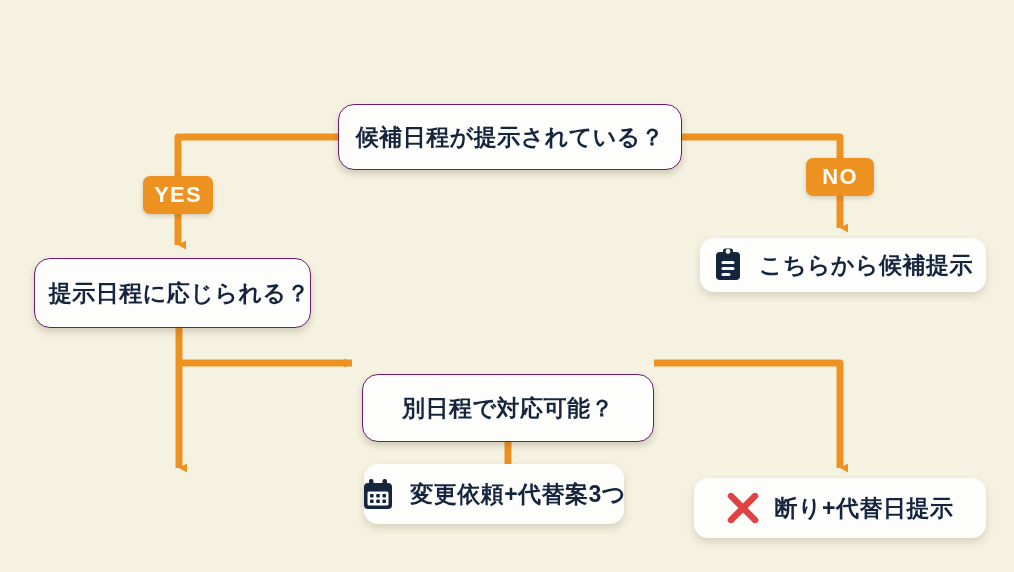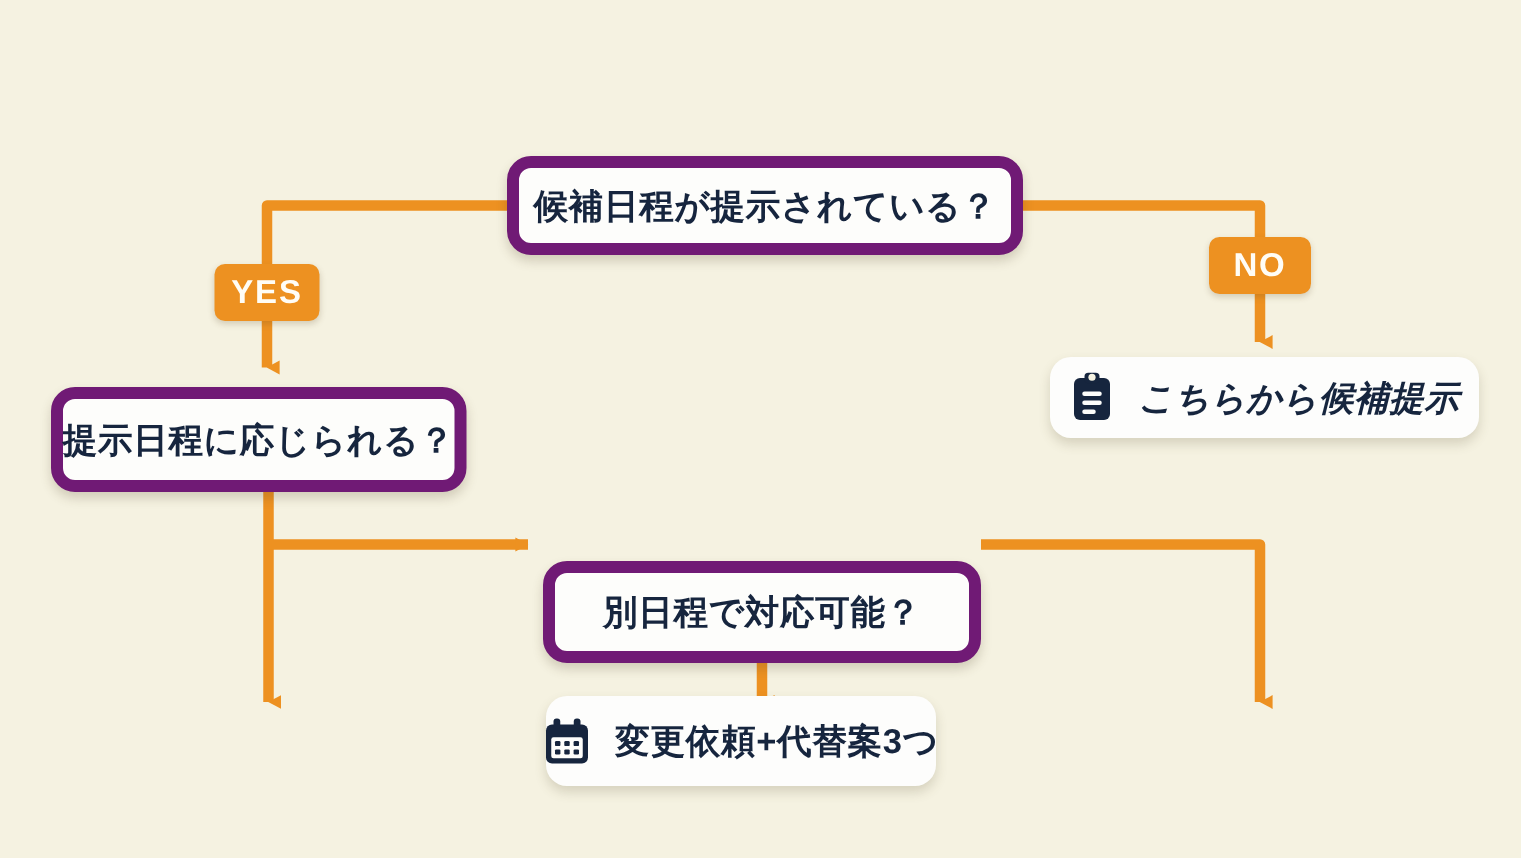--- a/index.html
+++ b/index.html
@@ -42,21 +42,21 @@
     top: 0;
     width: 1014px;
     height: 572px;
   }
 
   
   .decision {
     position: absolute;
     box-sizing: border-box;
     background: #fdfdfb;
-    border: 8px solid #701a75;
+    border: 1px solid #701a75;
     border-radius: 16px;
     display: flex;
     align-items: center;
     justify-content: center;
     box-shadow: 0 4px 7px rgba(80,70,40,0.22);
     z-index: 3;
   }
   .decision .dtext {
     font-size: 23px;
     font-weight: 700;
@@ -89,21 +89,21 @@
     white-space: nowrap;
     letter-spacing: 0.5px;
   }
   .result .ricon {
     display: flex;
     align-items: center;
     justify-content: center;
     flex: 0 0 auto;
   }
 
-  #card-propose { left: 700px; top: 238px; width: 286px; height: 54px; font-style: italic; }
+  #card-propose { left: 700px; top: 238px; width: 286px; height: 54px; }
   #card-accept  { left: 34px;  top: 478px; width: 290px; height: 60px; }
   #card-change  { left: 364px; top: 464px; width: 260px; height: 60px; }
   #card-decline { left: 694px; top: 478px; width: 292px; height: 60px; }
 
   
   .branch-badge {
     position: absolute;
     background: #ed9121;
     border-radius: 7px;
     display: flex;
@@ -192,14 +192,22 @@
           <rect x="20.4" y="16" width="3.6" height="3.4" rx="0.8"></rect>
           <rect x="8" y="21.6" width="3.6" height="3.4" rx="0.8"></rect>
           <rect x="14.2" y="21.6" width="3.6" height="3.4" rx="0.8"></rect>
           <rect x="20.4" y="21.6" width="3.6" height="3.4" rx="0.8"></rect>
         </g>
       </svg>
     </span>
     <span class="rtext">変更依頼+代替案3つ</span>
   </div>
 
+  <div id="card-decline" class="result">
+    <span class="ricon">
+      <svg width="32" height="30" viewBox="0 0 32 30">
+        <path d="M4,3 L28,27 M28,3 L4,27" fill="none" stroke="#e04141" stroke-width="6.5" stroke-linecap="round"></path>
+      </svg>
+    </span>
+    <span class="rtext">断り+代替日提示</span>
+  </div>
 
 </div>
 
 </body></html>

